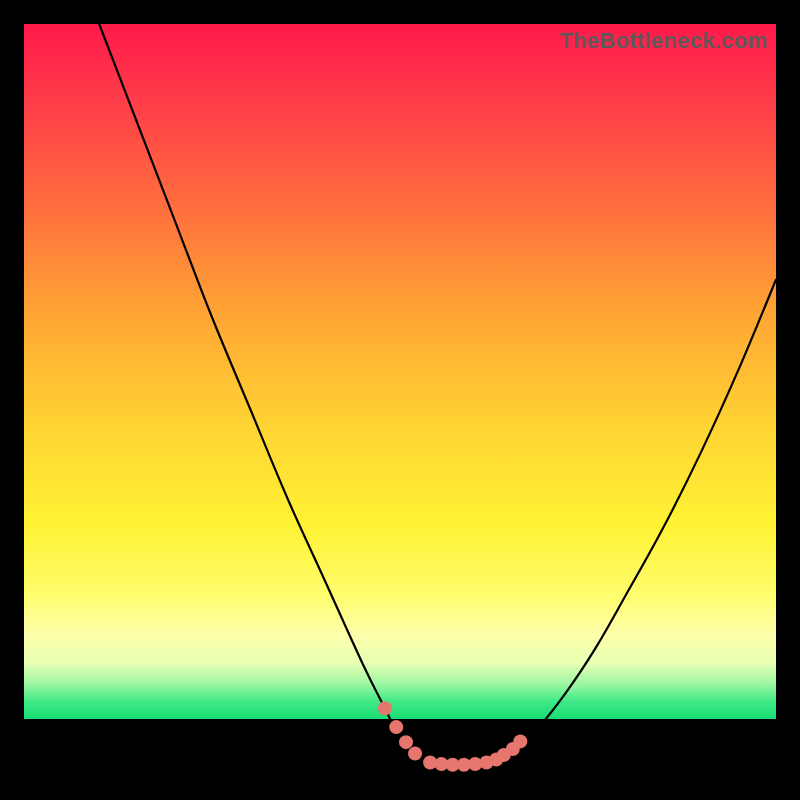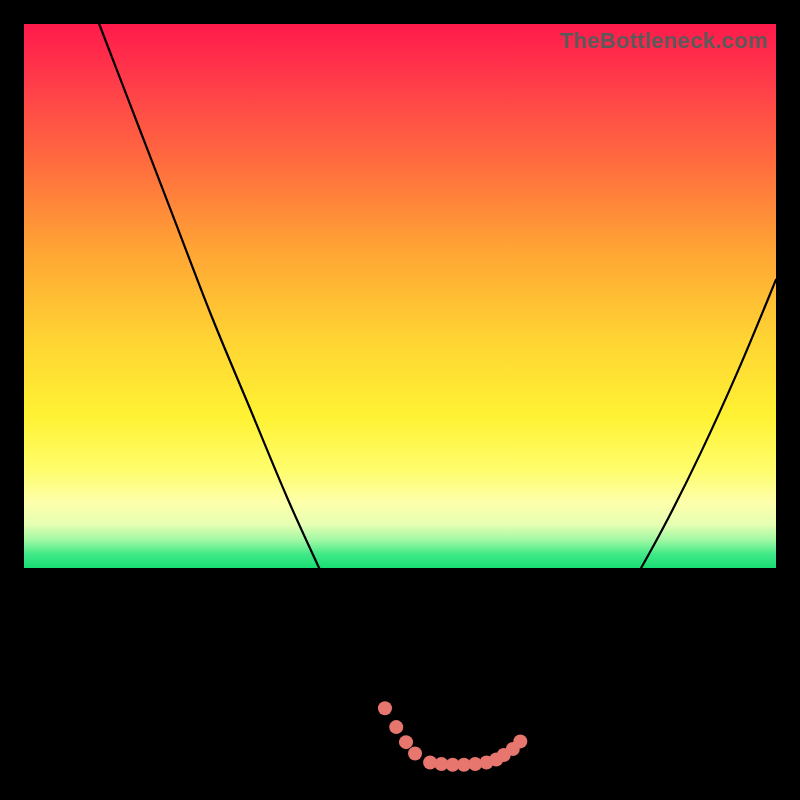--- a/index.html
+++ b/index.html
@@ -9,21 +9,21 @@
     height: 800px;
     background: #000;
     overflow: hidden;
     font-family: Arial, Helvetica, sans-serif;
   }
   .frame {
     position: absolute;
     left: 24px;
     top: 24px;
     width: 752px;
-    height: 544px;
+    height: 695px;
     background: linear-gradient(to bottom,
       #ff1a4b 0%,
       #ff3a4a 10%,
       #ff6a3f 25%,
       #ffa634 42%,
       #ffd433 58%,
       #fff233 72%,
       #fffd6c 82%,
       #fdffab 88%,
       #e6ffb3 92%,

